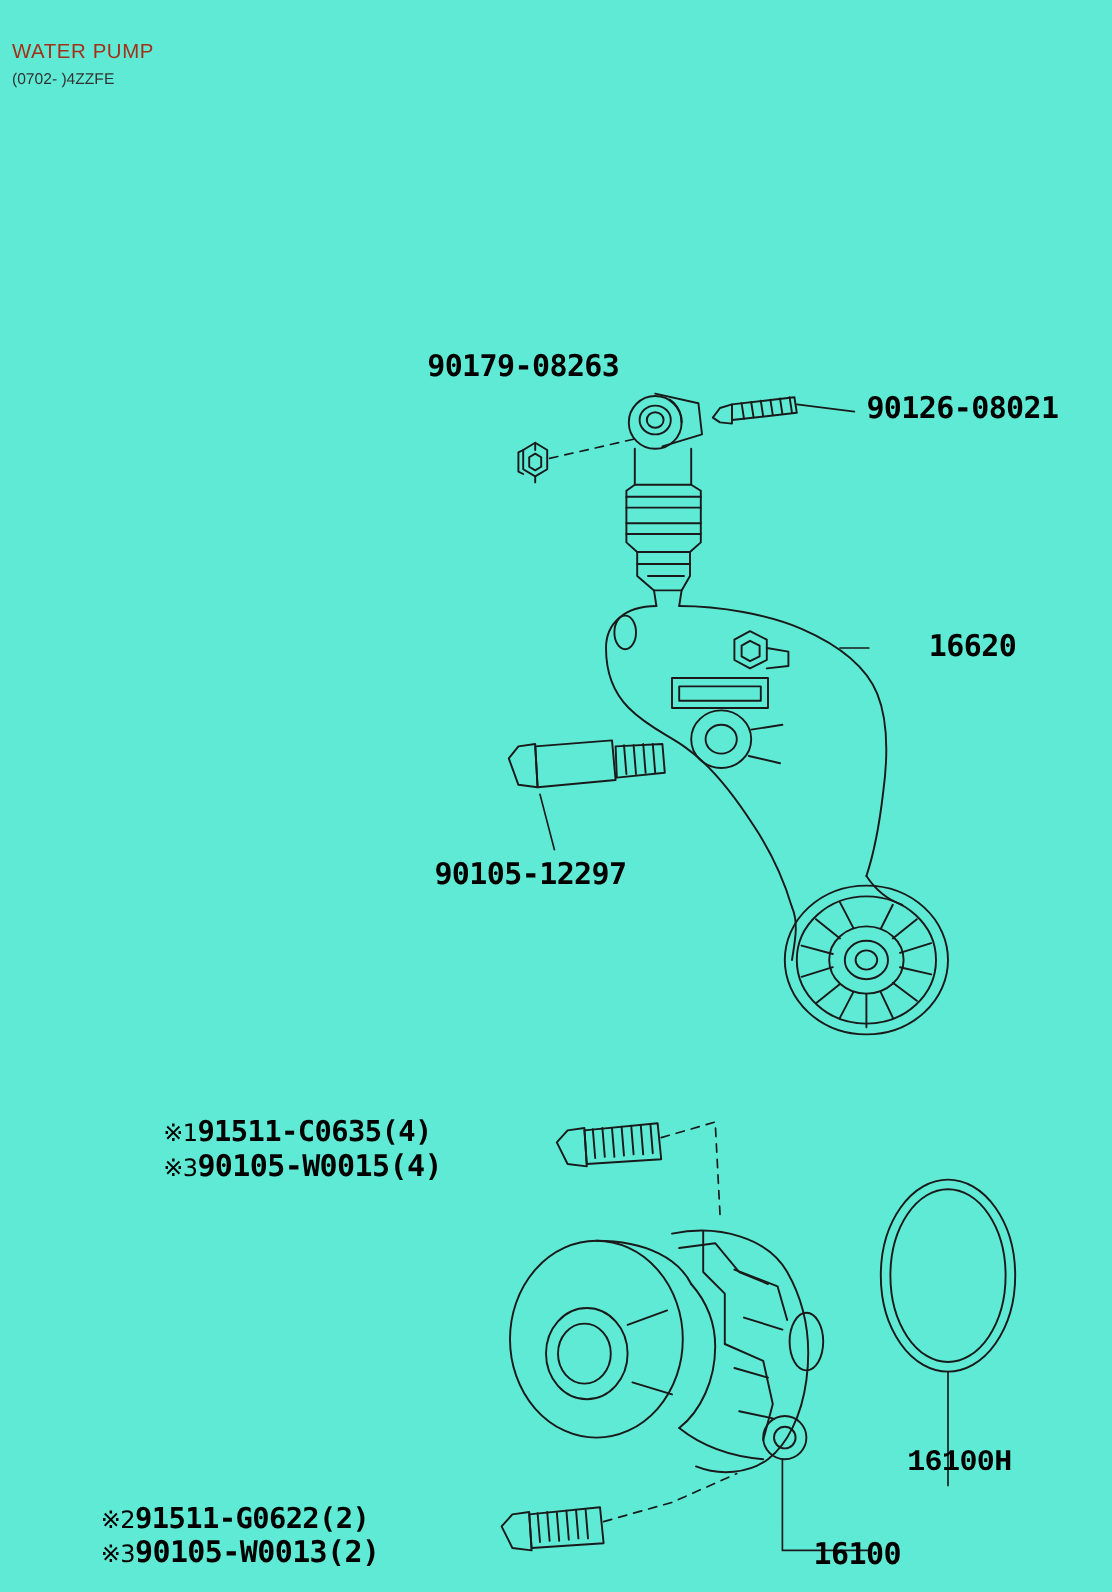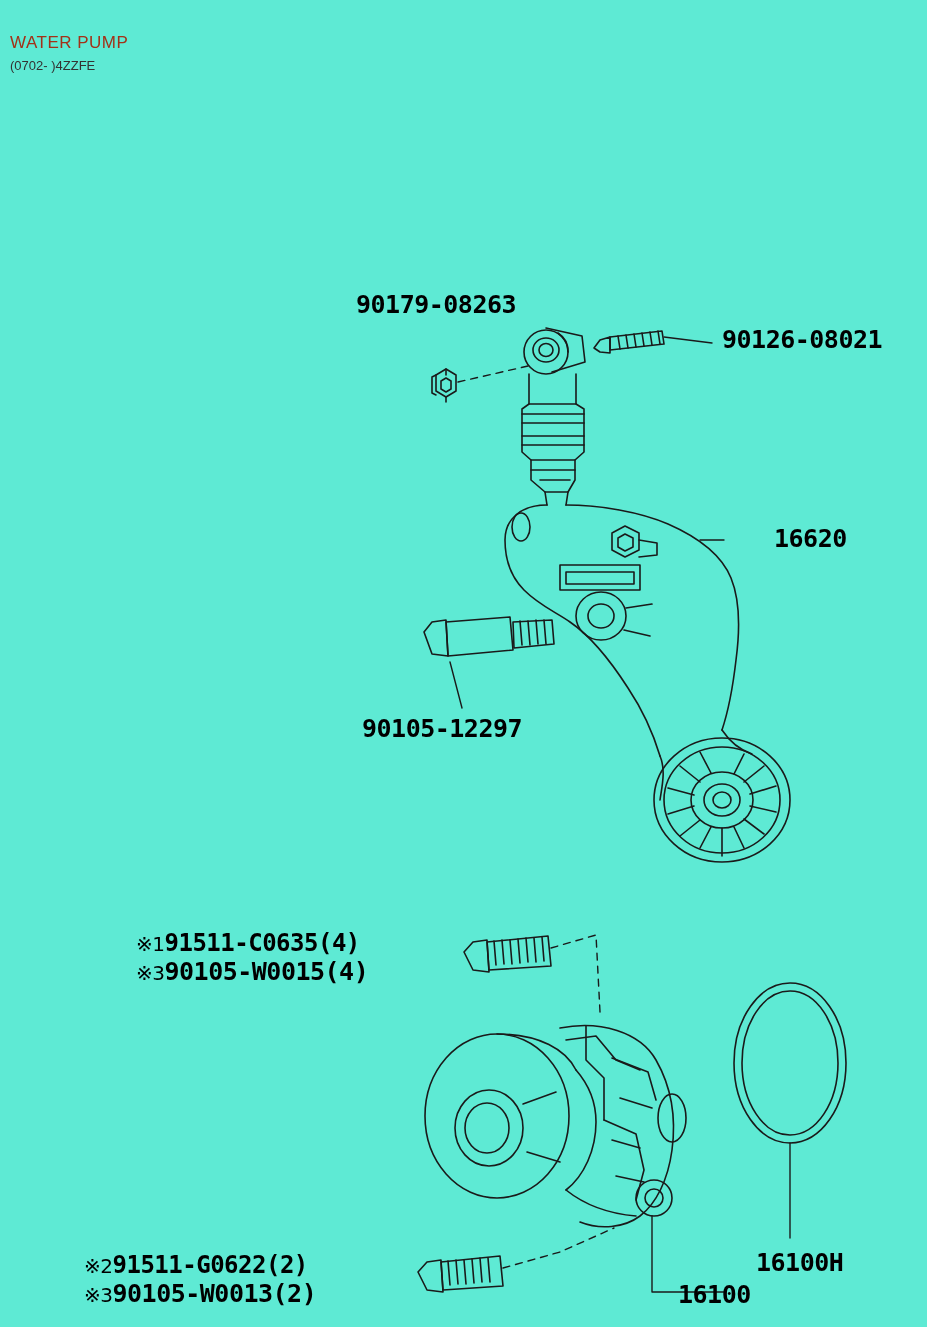--- a/index.html
+++ b/index.html
@@ -226,17 +226,17 @@
   </div>
 
   <div class="callout small-mark" style="left:84px; top:1251px;">
     <span class="mark-prefix">※2</span><span style="font-size:24px;text-align:center;">91511-G0622(2)</span>
   </div>
 
   <div class="callout small-mark" style="left:84px; top:1279px;">
     <span class="mark-prefix">※3</span><span style="font-size:25px;">90105-W0013(2)</span>
   </div>
 
-  <div class="callout" style="left:756px; top:1248px;">16100H</div>
+  <div class="callout" style="left:756px; top:1204px;font-family:Liberation Mono, monospace;">16100H</div>
 
   <div class="callout" style="left:678px; top:1280px;">16100</div>
 
 </div>
 
 </body></html>

